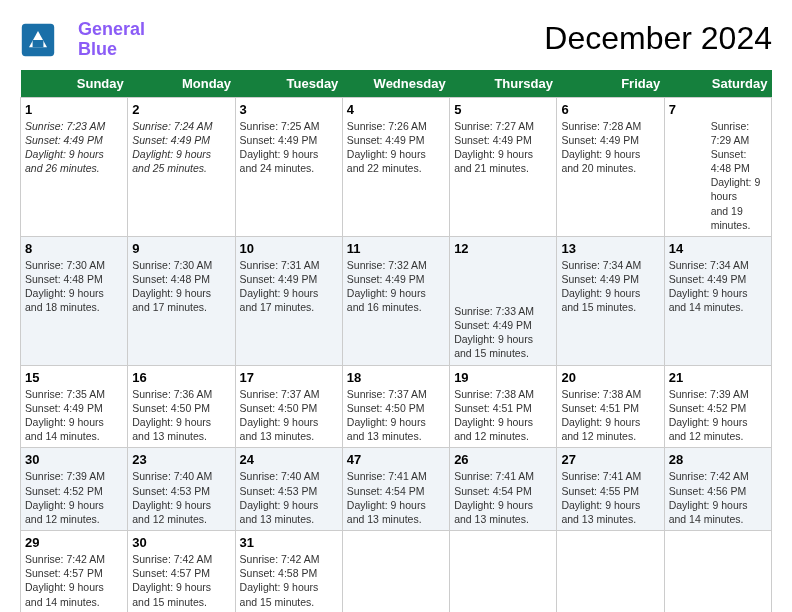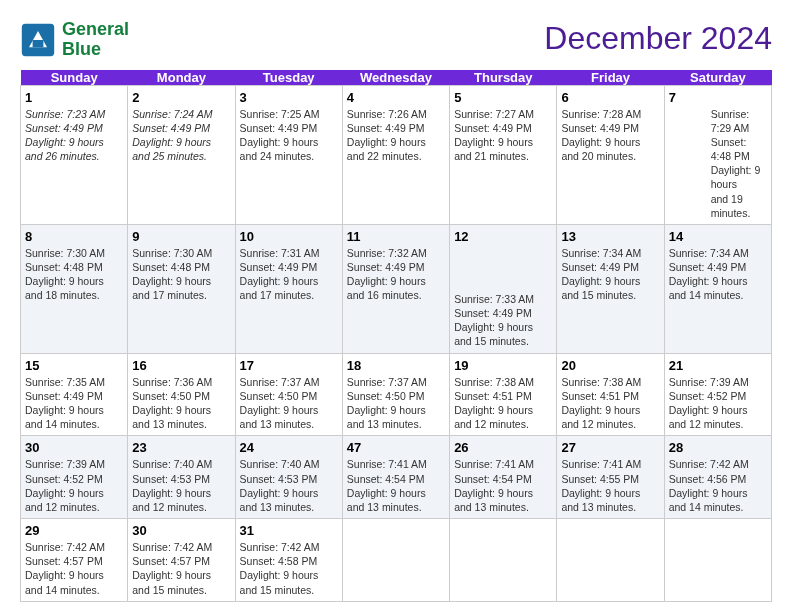--- a/index.html
+++ b/index.html
@@ -21,49 +21,50 @@
       align-items: center;
       gap: 6px;
     }
     .logo-text {
       font-size: 18px;
       font-weight: bold;
       color: #333;
       line-height: 1.1;
     }
     .logo-text span {
-      color: #15803d;
+      color: #8b5cf6;
+      margin-left: 16px;
     }
     .logo-icon {
       width: 36px;
       height: 36px;
     }
     .title-block {
       text-align: right;
     }
     .month-title {
       font-size: 32px;
-      color: #4c1d95;
+      color: #000000;
       font-weight: normal;
       text-align: right;
     }
     .location {
       font-size: 14px;
       color: #555;
     }
     table {
       width: 100%;
       border-collapse: collapse;
       font-size: 11px;
     }
     th {
-      background-color: #6d28d9;
+      background-color: #15803d;
       color: #fff;
-      padding: 0 4px;
-      text-align: center;
+      padding: 6px 4px;
+      text-align: right;
       font-size: 13px;
       font-weight: bold;
     }
     td {
       border: 1px solid #ccc;
       padding: 4px;
       vertical-align: top;
       width: calc(100% / 7);
       min-height: 80px;
       background: #fff;

